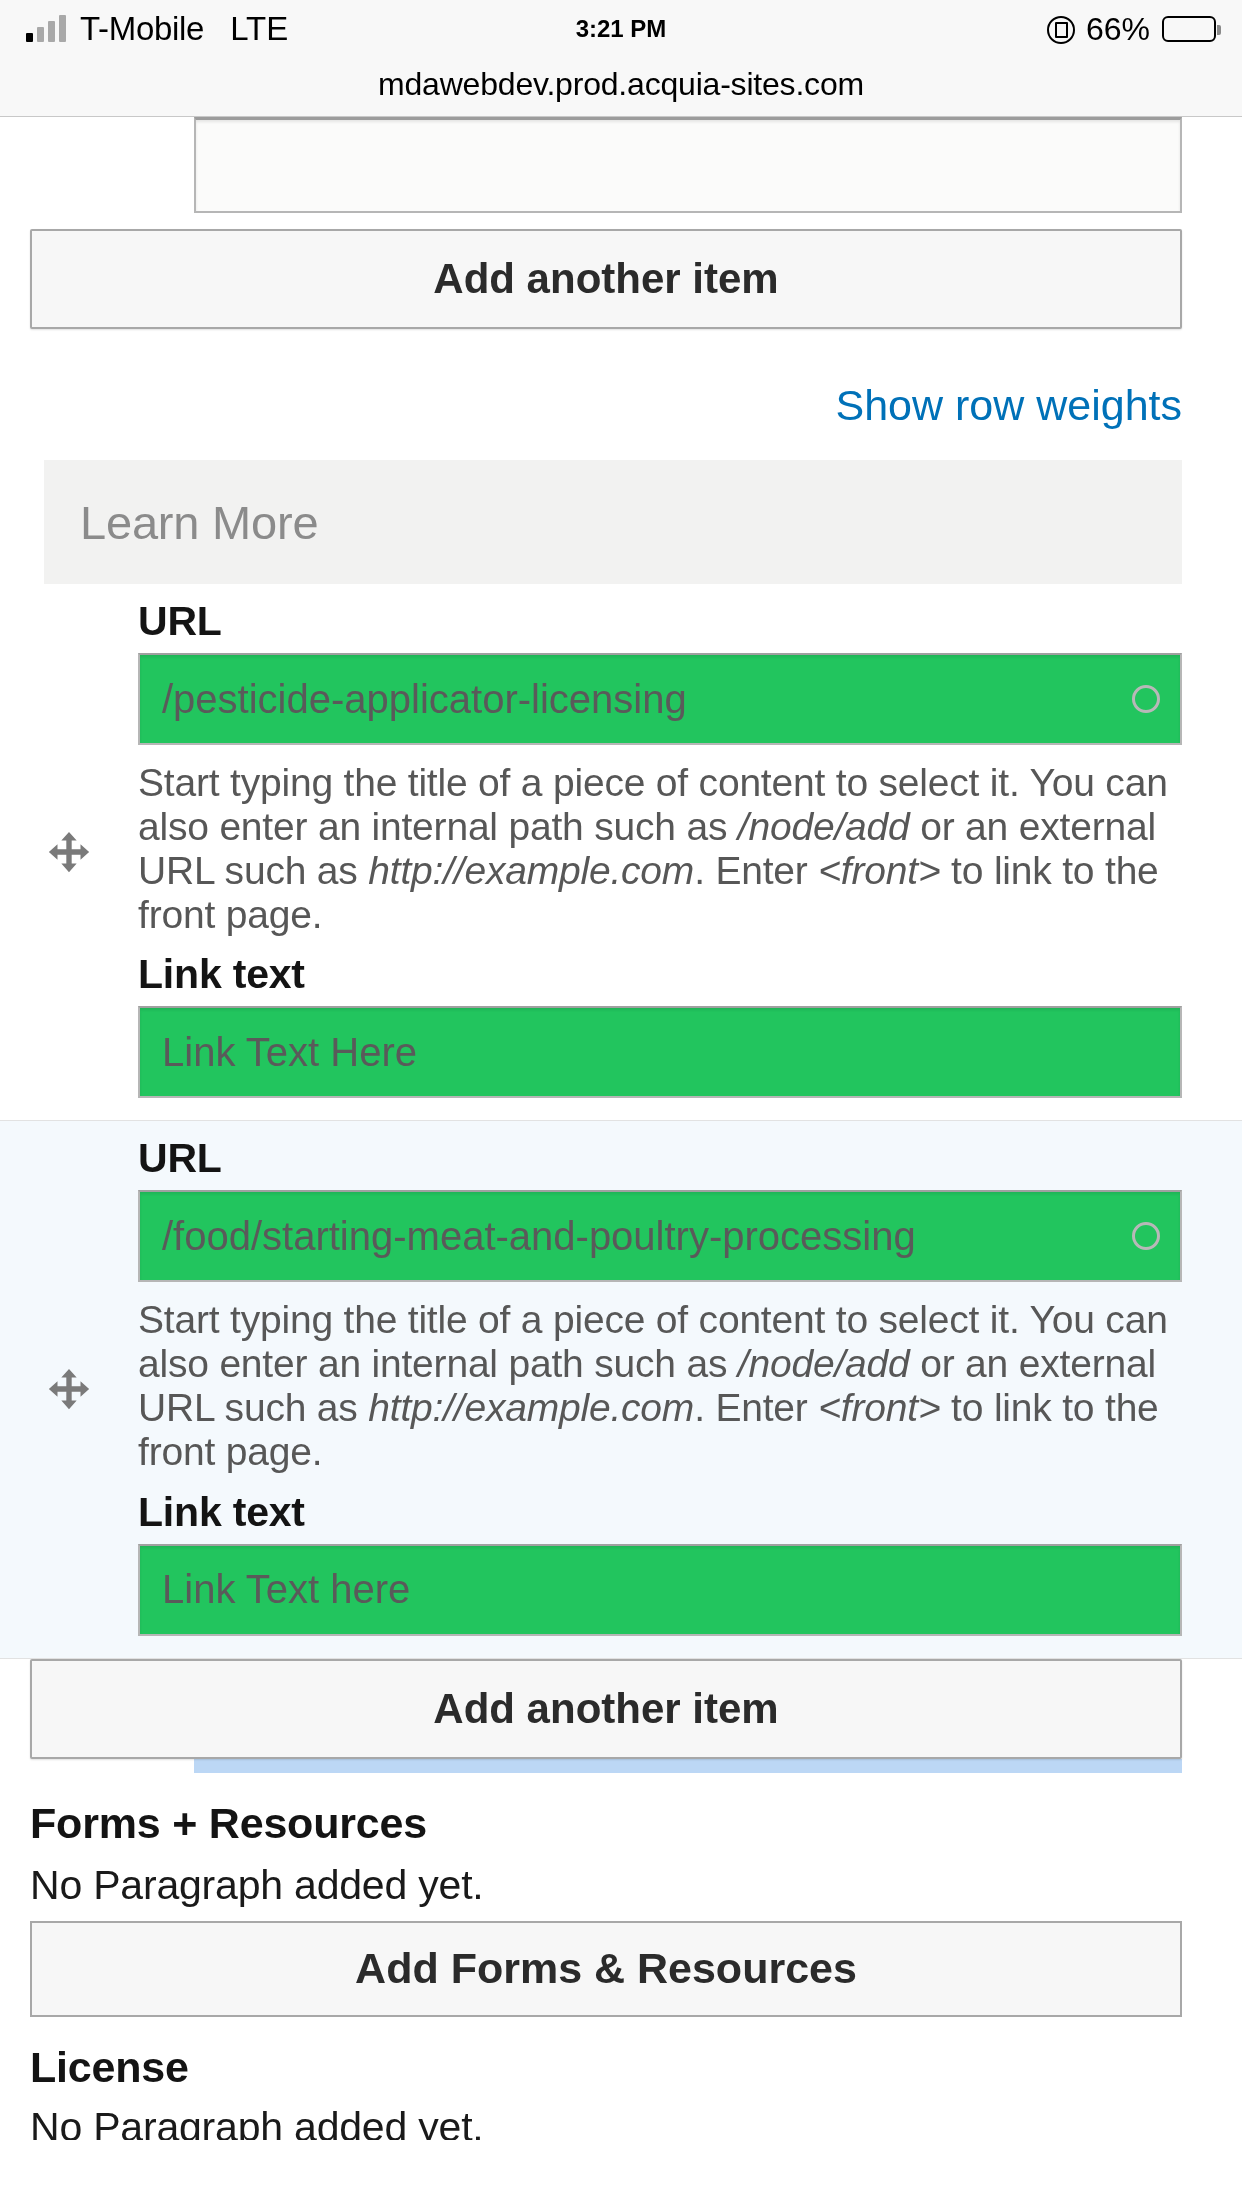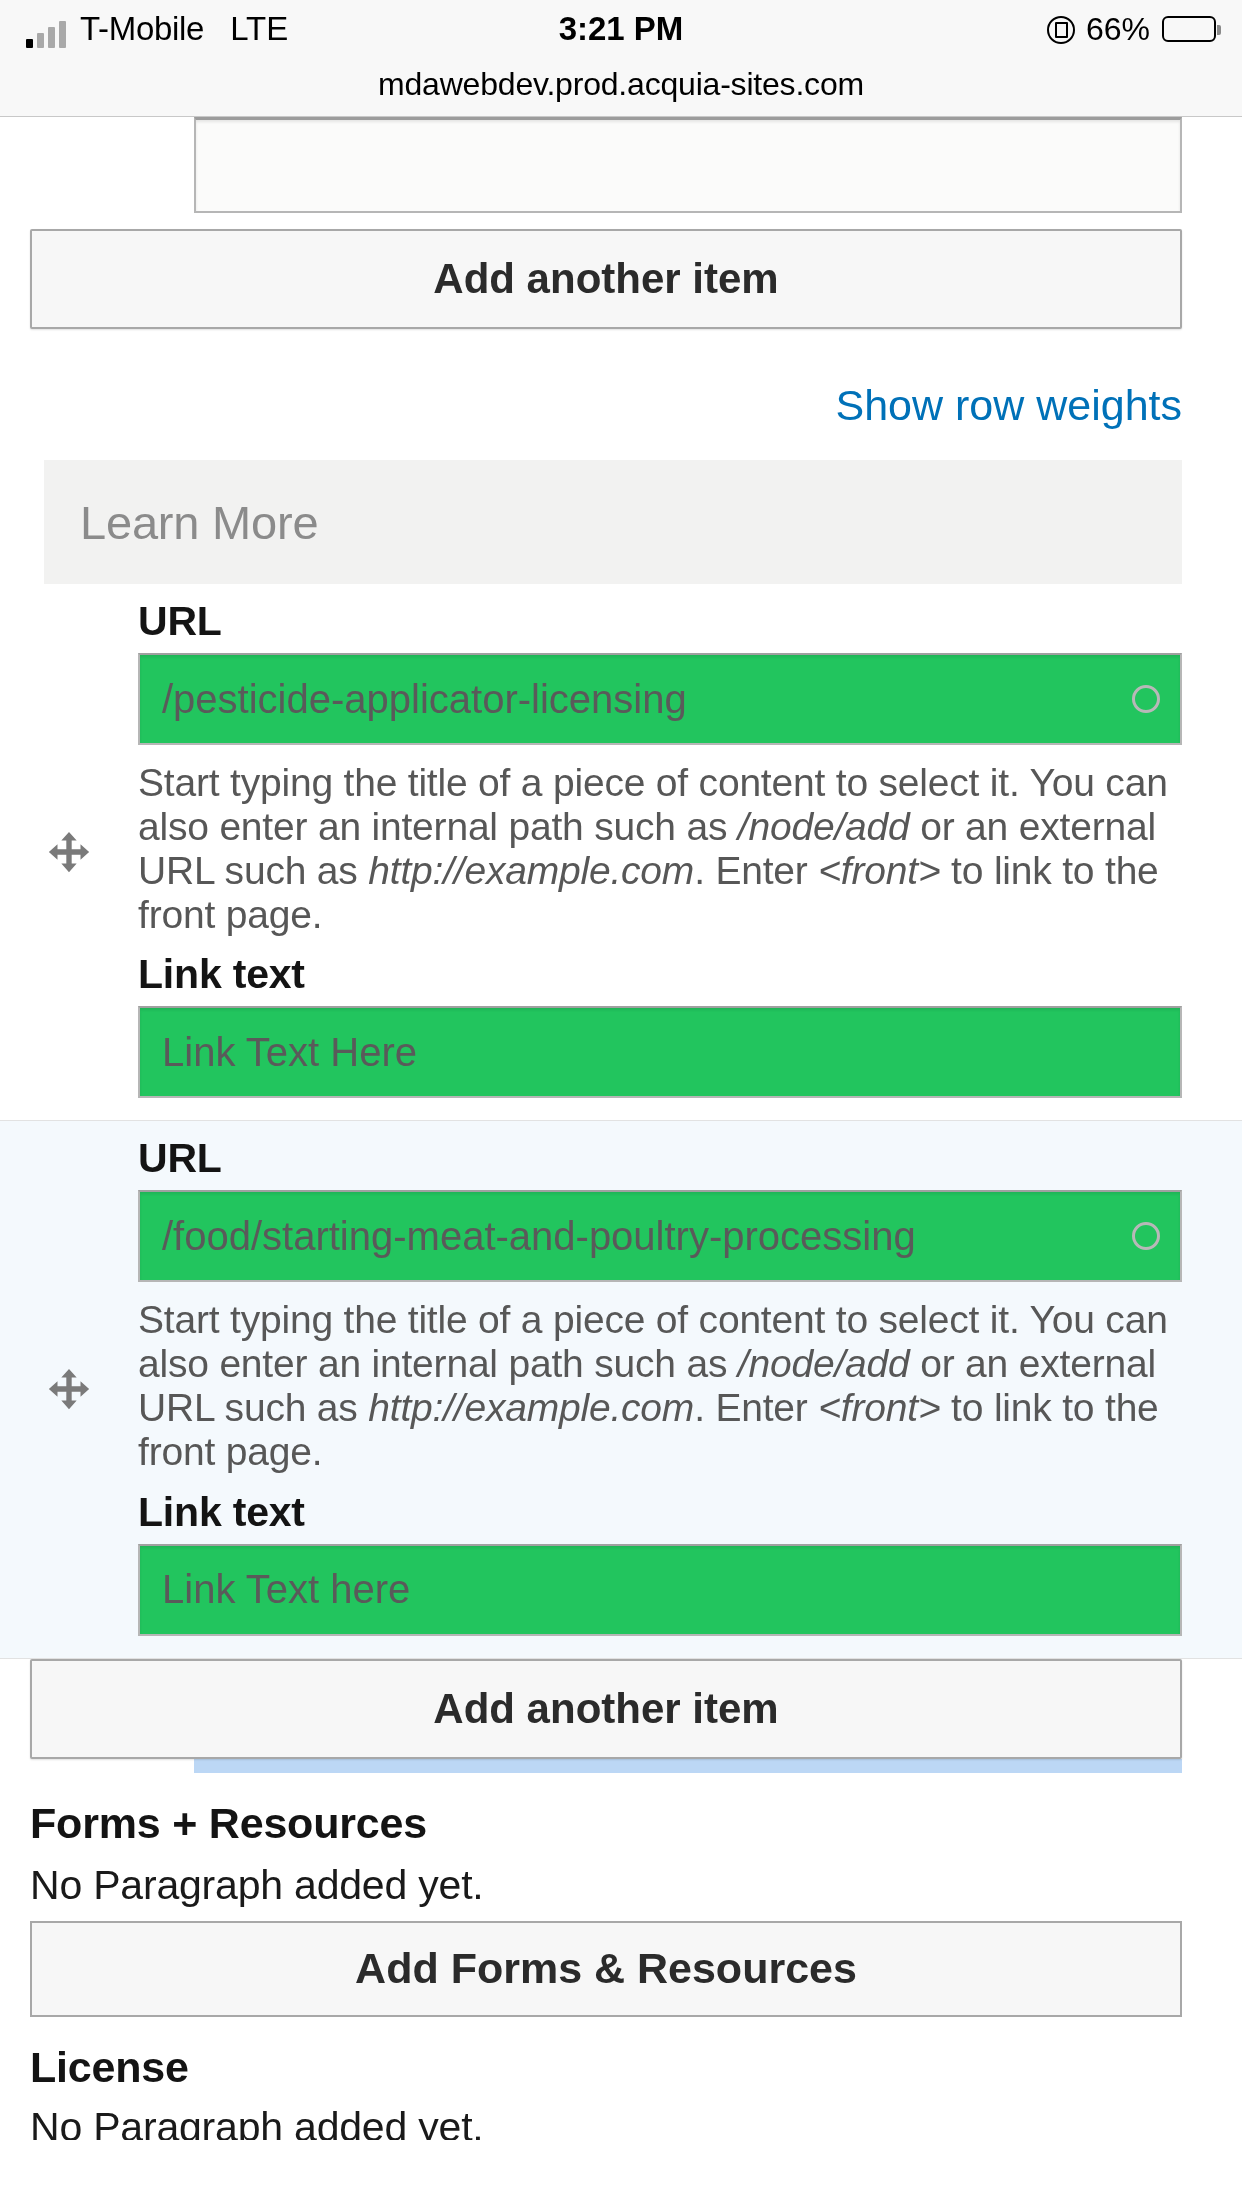--- a/index.html
+++ b/index.html
@@ -23,21 +23,21 @@
     display: flex;
     align-items: center;
     padding: 0 26px;
     font-size: 33px;
     font-weight: 600;
     color: #000;
     position: relative;
   }
   .status-left {
     display: flex;
-    align-items: flex-end;
+    align-items: center;
     gap: 14px;
   }
   .signal-bars {
     display: flex;
     align-items: flex-end;
     gap: 4px;
     height: 26px;
   }
   .signal-bars i {
     display: block;
@@ -48,21 +48,21 @@
   .signal-bars i:nth-child(1) { height: 9px; }
   .signal-bars i:nth-child(2) { height: 15px; background: #a9a9a9; }
   .signal-bars i:nth-child(3) { height: 21px; background: #a9a9a9; }
   .signal-bars i:nth-child(4) { height: 27px; background: #a9a9a9; }
   .carrier { font-size: 33px; font-weight: 500; letter-spacing: -0.3px; }
   .network { font-size: 33px; font-weight: 500; margin-left: 12px; }
   .status-time {
     position: absolute;
     left: 0; right: 0;
     text-align: center;
-    font-size: 33px;
+    font-size: 24px;
     font-weight: 600;
     pointer-events: none;
   }
   .status-right {
     margin-left: auto;
     display: flex;
     align-items: center;
     gap: 12px;
   }
   .lock-rotate-icon {

